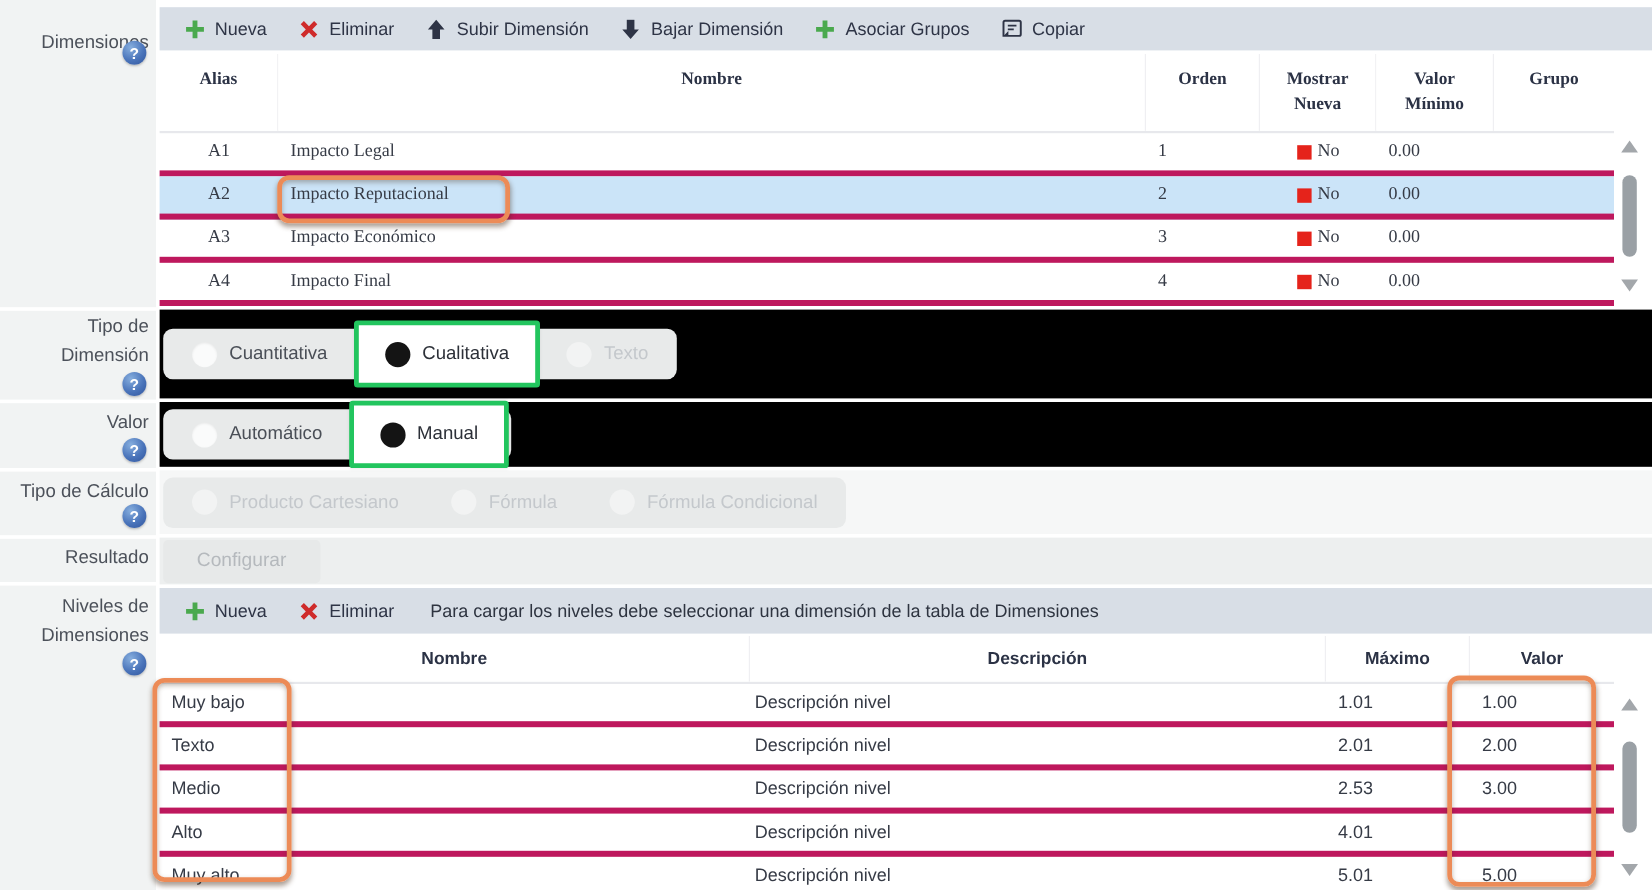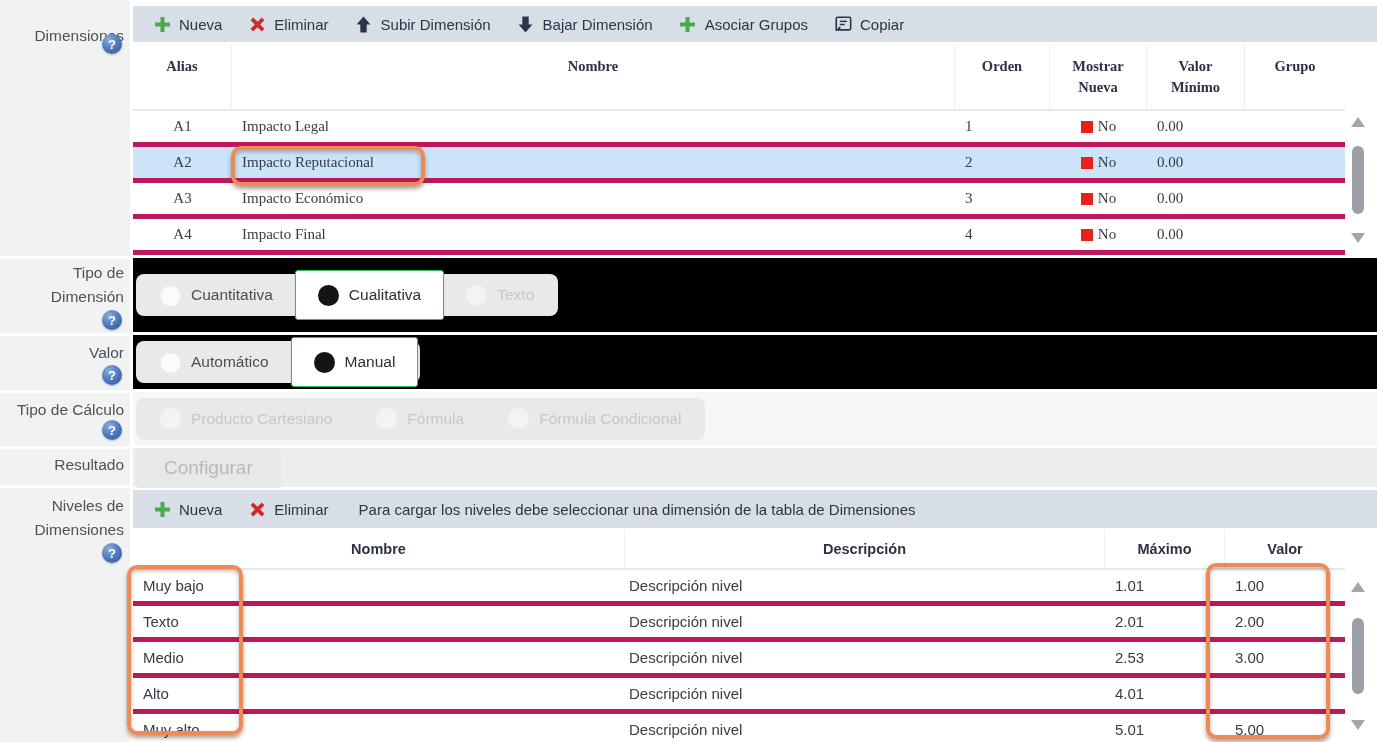--- a/index.html
+++ b/index.html
@@ -50,25 +50,25 @@
   .sb-thumb{width:12px;border-radius:6px;background:#9aa0a5;cursor:pointer;}
 
   
   .section{box-sizing:border-box;padding-left:3px;display:flex;align-items:center;}
   .sec-a{background:#000000;}
   .sec-b{background:#f6f7f7;}
   .sec-c{background:#edefef;}
   .radio-group{display:flex;align-items:center;background:#e8eaea;border-radius:8px;height:42px;padding:0 2px;}
   .radio-opt{display:flex;align-items:center;gap:10px;padding:0 22px;font-size:15.5px;color:#4a4f57;height:42px;cursor:pointer;white-space:nowrap;}
   .radio-circle{width:21px;height:21px;border-radius:50%;background:#fafbfb;box-shadow:inset 0 1px 2px rgba(0,0,0,.08);flex:0 0 auto;}
-  .radio-sel-card{background:#fff;border:1px solid #22c55e;border-radius:3px;height:48px;margin:-3px 0;box-shadow:0 0 3px rgba(0,0,0,.08);color:#2c3038;}
+  .radio-sel-card{background:#fff;border:4px solid #22c55e;border-radius:3px;height:48px;margin:-3px 0;box-shadow:0 0 3px rgba(0,0,0,.08);color:#2c3038;}
   .radio-sel-card .radio-circle{background:#141414;box-shadow:none;}
   .radio-dis{color:#c4c8cc;cursor:default;}
   .radio-dis .radio-circle{background:#f2f3f3;box-shadow:none;}
-  .btn-disabled{background:#e7e9e9;color:#b5b9bd;font-size:19px;border:none;border-radius:4px;
+  .btn-disabled{background:#e7e9e9;color:#b5b9bd;font-size:16px;border:none;border-radius:4px;
                 padding:9px 28px;cursor:default;}
 
   
   .annot{position:absolute;border:4px solid #ec8b57;border-radius:10px;pointer-events:none;z-index:50;
          box-shadow:0 3px 4px rgba(70,45,25,.45), inset 0 2px 4px rgba(70,45,25,.35);}
 </style>
 </head>
 <body>
 
 <div id="page">

